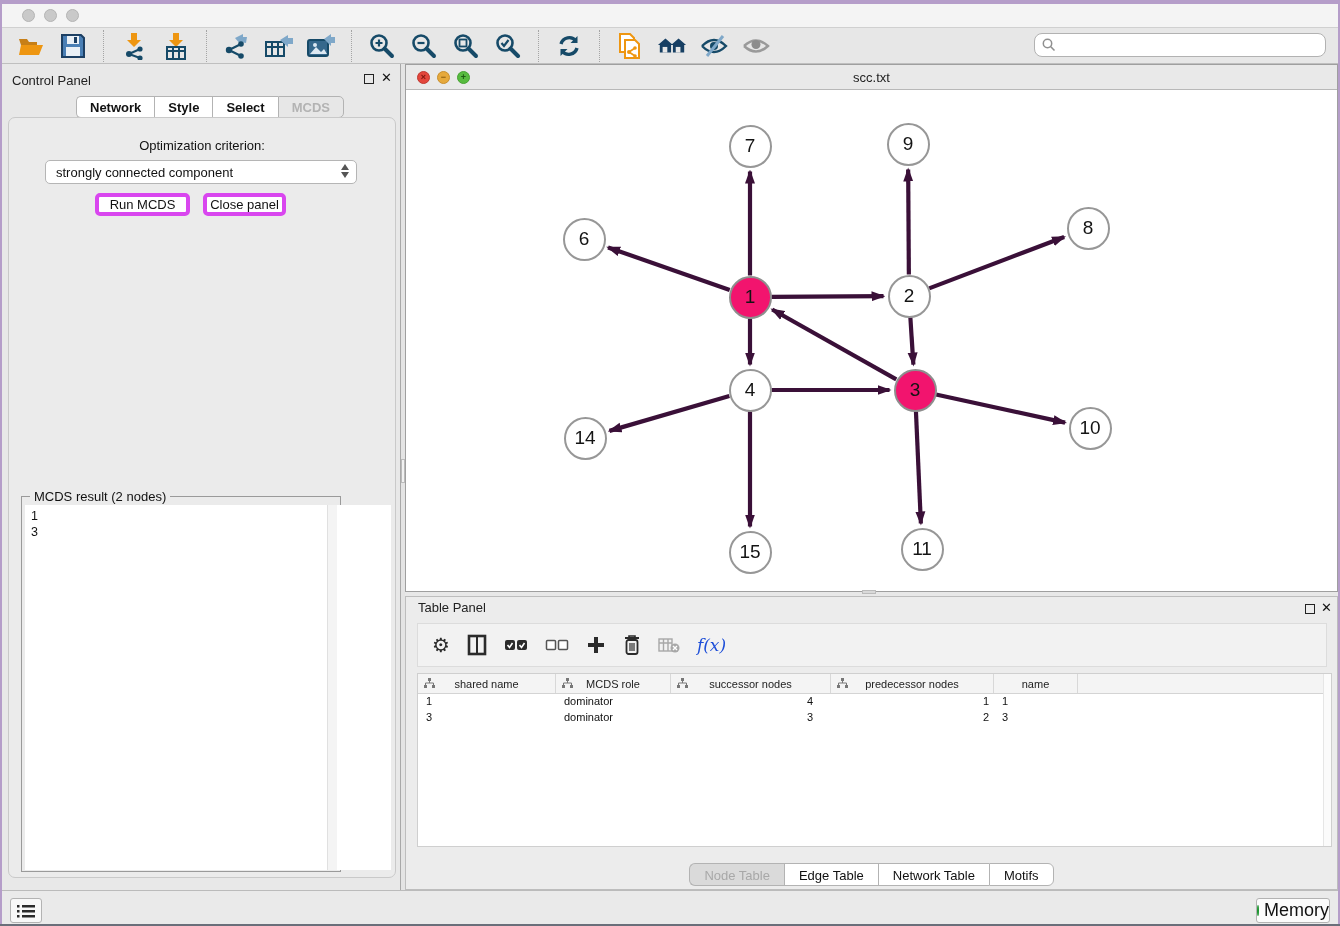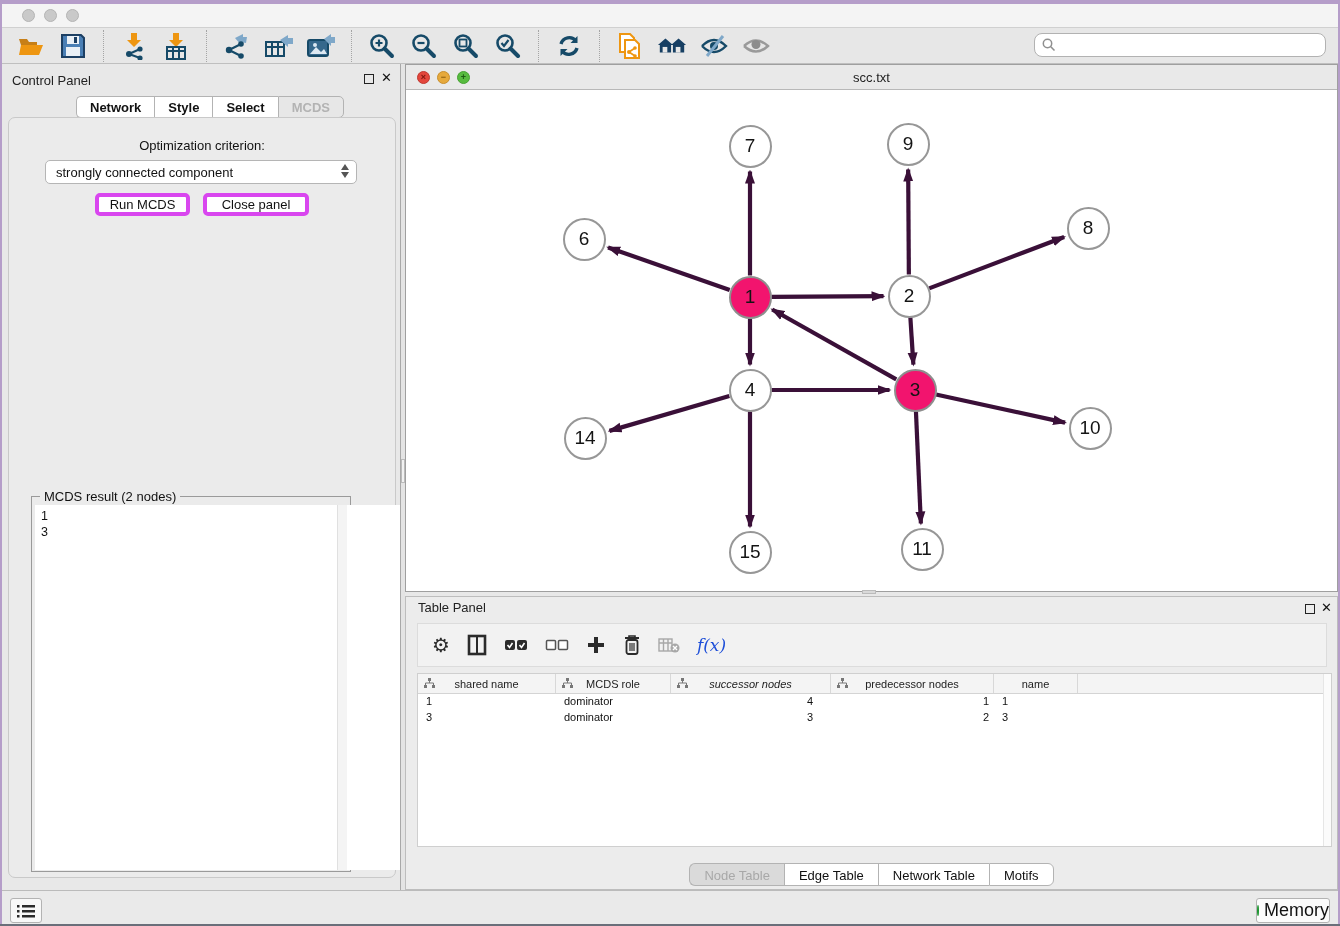--- a/index.html
+++ b/index.html
@@ -35,22 +35,22 @@
   .cp-tab:last-child { border-right:1px solid #b3b3b3; border-top-right-radius:5px; border-bottom-right-radius:5px; }
   .cp-tab.selected { background:#e7e7e7; color:#b3b3b3; }
   #cp-body { left:8px; top:117px; width:388px; height:761px; background:#ebebeb; border:1px solid #c9c9c9; border-radius:7px; }
   #opt-label { left:0; top:20px; width:100%; text-align:center; font-size:13px; color:#111; }
   #criterion-select { left:36px; top:42px; width:312px; height:24px; background:#fff; border:1px solid #b5b5b5; border-radius:5px; font-size:13px; color:#111; display:flex; align-items:center; padding-left:10px; }
   .stepper { position:absolute; right:7px; top:3px; display:flex; flex-direction:column; gap:2px; }
   .tri-up { width:0; height:0; border-left:4px solid transparent; border-right:4px solid transparent; border-bottom:6px solid #555; }
   .tri-down { width:0; height:0; border-left:4px solid transparent; border-right:4px solid transparent; border-top:6px solid #555; }
   .cp-btn { position:absolute; top:75px; height:23px; background:#fff; border:4px solid #d946ef; border-radius:5px; font-size:13px; color:#111; display:flex; align-items:center; justify-content:center; }
   #run-btn { left:86px; width:95px; }
-  #close-btn { left:194px; width:106px; }
-  #result-group { left:22px; top:378px; width:320px; height:376px; border:1px solid #9a9a9a; }
+  #close-btn { left:194px; width:83px; }
+  #result-group { left:12px; top:378px; width:320px; height:376px; border:1px solid #9a9a9a; }
   #result-legend { position:absolute; left:8px; top:-8px; background:#ebebeb; padding:0 4px; font-size:13px; color:#111; }
   #result-area { position:absolute; left:3px; top:8px; width:366px; height:365px; background:#fff; font-size:12.5px; color:#111; padding:3px 0 0 6px; line-height:16px; white-space:pre-line; }
   #result-scrollbar { position:absolute; right:3px; top:8px; width:10px; height:365px; background:#f4f4f4; border-left:1px solid #e0e0e0; }
 
   
   #v-splitter { left:400px; top:64px; width:5px; height:826px; background:#e4e4e4; border-left:1px solid #a8a8a8; }
   #v-splitter-handle { left:0px; top:395px; width:4px; height:24px; background:#f2f2f2; border:1px solid #bbb; }
   #h-splitter-handle { left:862px; top:590px; width:14px; height:4px; background:#d9d9d9; border:1px solid #bbb; }
 
   
@@ -396,21 +396,21 @@
       </div>
       <div class="th" style="width:115px;">
         <svg class="tree-ic" width="11" height="11" viewBox="0 0 11 11">
             <rect x="4" y="0" width="3" height="3" fill="#777"></rect>
             <rect x="0" y="7" width="3" height="3" fill="#777"></rect>
             <rect x="8" y="7" width="3" height="3" fill="#777"></rect>
             <path d="M5.5 3 v2 M1.5 7 v-2 h8 v2" stroke="#777" fill="none" stroke-width="1"></path>
           </svg>
         <span>MCDS role</span>
       </div>
-      <div class="th" style="width:160px;font-style:italic;">
+      <div class="th" style="width:160px;">
         <svg class="tree-ic" width="11" height="11" viewBox="0 0 11 11">
             <rect x="4" y="0" width="3" height="3" fill="#777"></rect>
             <rect x="0" y="7" width="3" height="3" fill="#777"></rect>
             <rect x="8" y="7" width="3" height="3" fill="#777"></rect>
             <path d="M5.5 3 v2 M1.5 7 v-2 h8 v2" stroke="#777" fill="none" stroke-width="1"></path>
           </svg>
         <span>successor nodes</span>
       </div>
       <div class="th" style="width:163px;">
         <svg class="tree-ic" width="11" height="11" viewBox="0 0 11 11">

